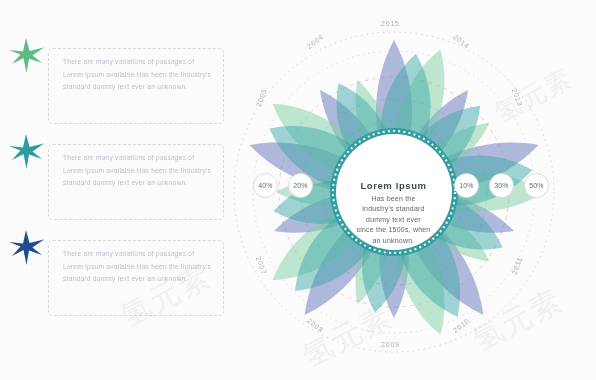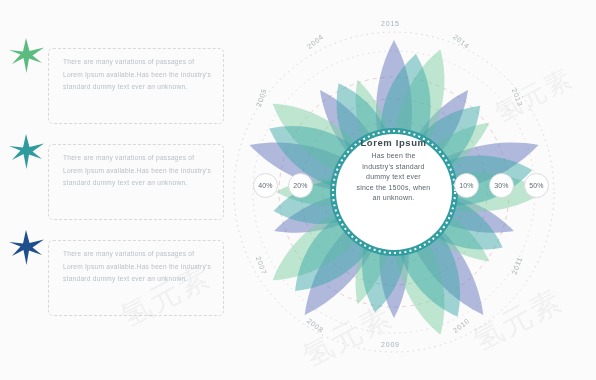--- a/index.html
+++ b/index.html
@@ -71,21 +71,21 @@
     left: 337px;
     top: 135px;
     width: 113px;
     height: 113px;
     border-radius: 50%;
     background: #ffffff;
     border: 2.5px dotted #ffffff;
     display: flex;
     flex-direction: column;
     align-items: center;
-    justify-content: flex-start;
+    justify-content: flex-end;
     text-align: center;
     padding: 0 10px;
   }
   #center-title {
     font-size: 9.5px;
     font-weight: bold;
     color: #3c4a52;
     letter-spacing: 0.6px;
     margin-bottom: 3px;
   }

